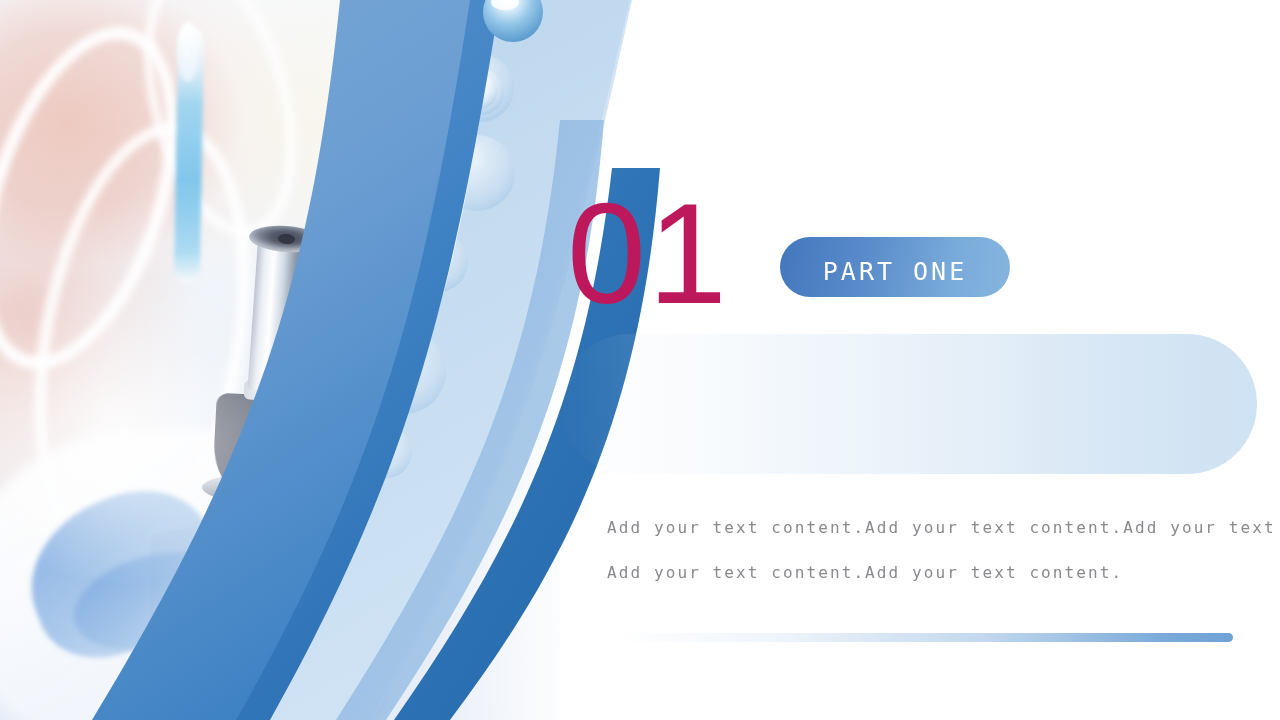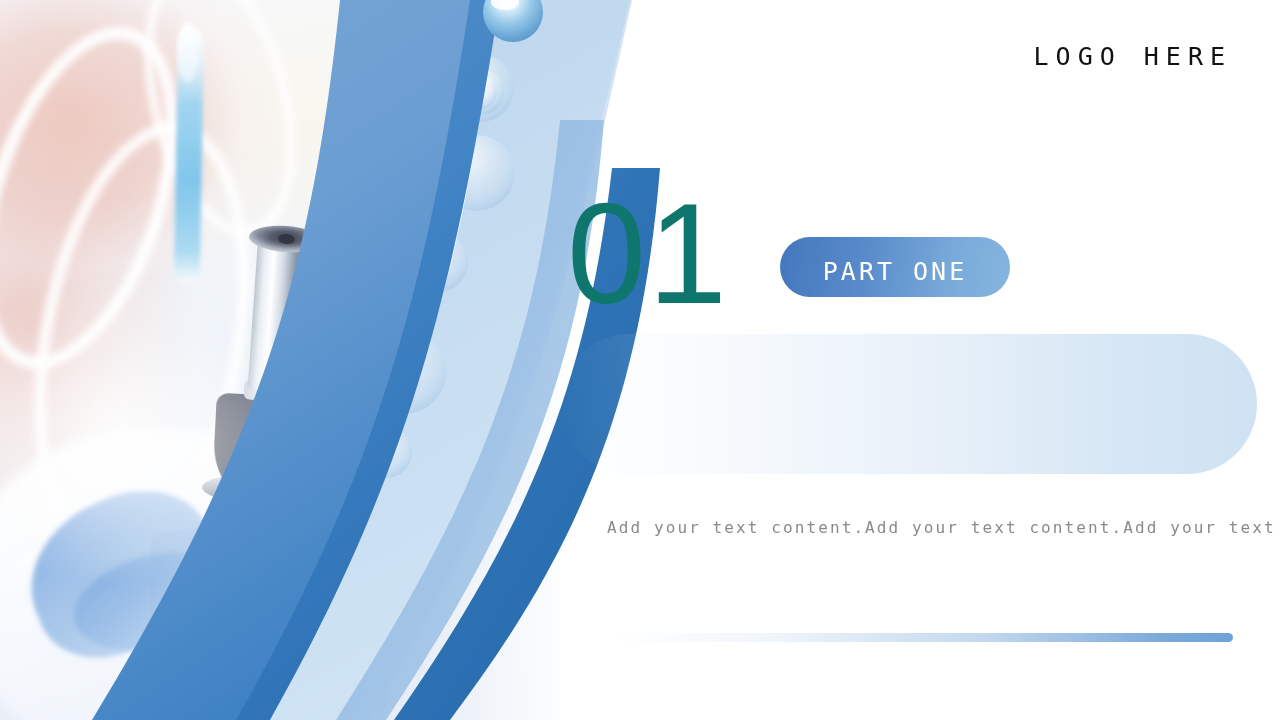--- a/index.html
+++ b/index.html
@@ -186,21 +186,21 @@
     color: #111111;
     font-family: "DejaVu Sans Mono", monospace;
     font-weight: 400;
     white-space: nowrap;
   }
   .num {
     position: absolute;
     left: 567px; top: 183px;
     font-size: 142px;
     line-height: 1;
-    color: #0f766e;
+    color: #be185d;
     font-family: "Liberation Sans", sans-serif;
     font-weight: 300;
     letter-spacing: 2px;
   }
   .badge {
     position: absolute;
     left: 780px; top: 237px;
     width: 230px; height: 60px;
     border-radius: 30px;
     background: linear-gradient(100deg, #4377bd 0%, #5a8ccb 38%, #79abda 75%, #86b4de 100%);
@@ -350,29 +350,29 @@
     <path d="M 340 0 L 470 0 C 424 300 378 470 236 720 L 92 720 C 262 440 312 270 340 0 Z" fill="url(#gMid)"></path>
 
     <path d="M 336 720 C 470 510 536 362 560 120 L 604 120 C 584 376 512 530 386 720 Z" fill="url(#gLightArc)" opacity="0.85"></path>
 
     <path d="M 394 720 C 520 540 586 396 612 168 L 660 168 C 640 420 566 566 450 720 Z" fill="url(#gDeepArc)"></path>
 
     <circle cx="513" cy="12" r="30" fill="url(#gBubbleBig)"></circle>
     <ellipse cx="505" cy="2" rx="14" ry="8" fill="#ffffff" opacity="0.85"></ellipse>
   </svg>
 
-  <div class="logo">LOGO HERE</div>
 
   <div class="num">01</div>
 
   <div class="badge">
     <span class="badge-label">PART ONE</span>
   </div>
 
   <div class="title-band"></div>
 
   <div class="body-text">
     <span class="body-line">Add your text content.Add your text content.Add your text content.</span>
+    <span class="body-line">Add your text content.Add your text content.</span>
   </div>
 
   <div class="bottom-bar"></div>
 
 </div>
 
 </body></html>

